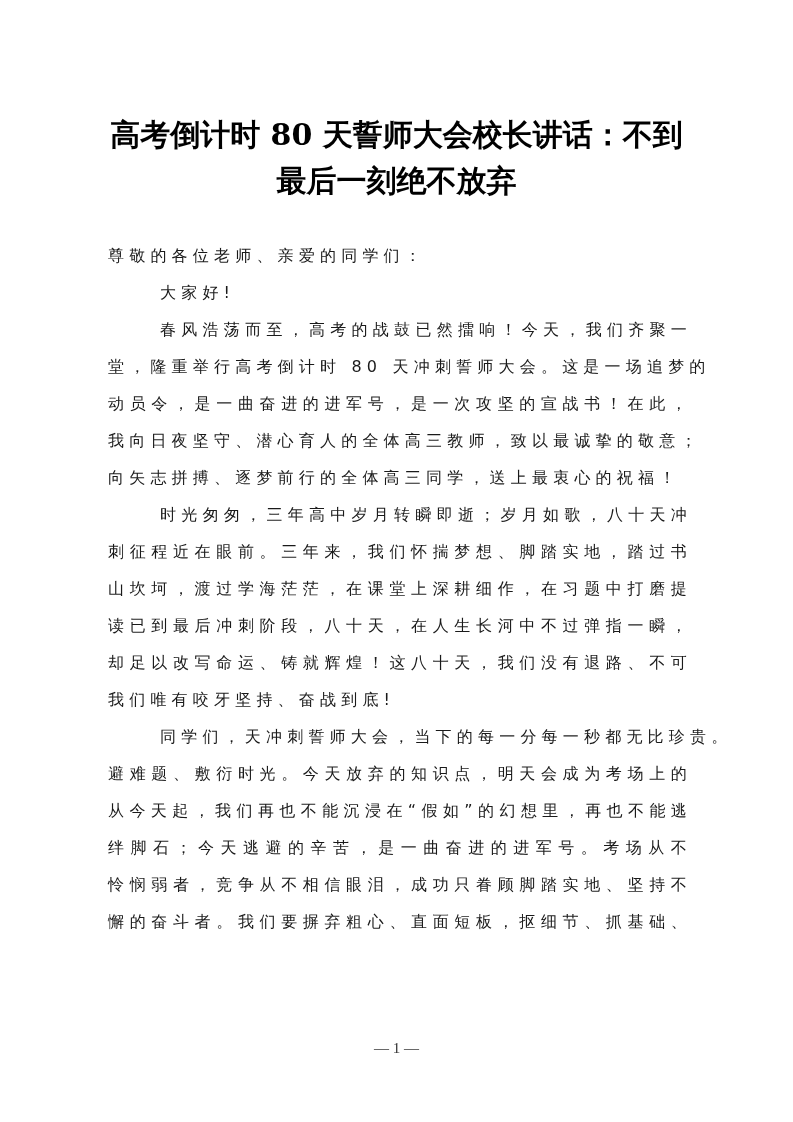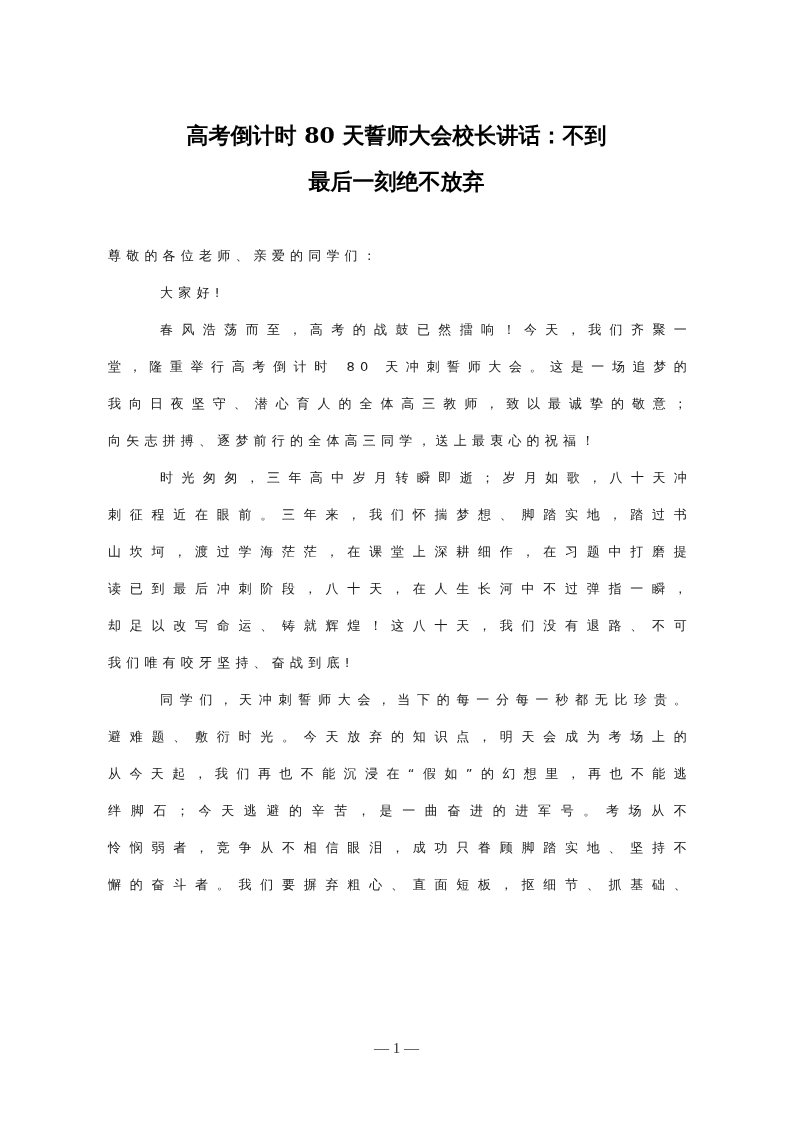--- a/index.html
+++ b/index.html
@@ -22,33 +22,33 @@
       background: #ffffff;
     }
     .title {
       position: absolute;
       left: 80px;
       width: 633px;
       top: 112px;
       text-align: center;
       font-family: "DejaVu Serif", "Liberation Serif", serif;
       font-weight: bold;
-      font-size: 22px;
+      font-size: 30px;
       line-height: 46px;
       color: #000000;
       margin: 0;
     }
     .title .line { display: block; white-space: nowrap; }
     .body {
       position: absolute;
       left: 108px;
       top: 237px;
       width: 584px;
       font-family: "DejaVu Sans", "Liberation Sans", sans-serif;
-      font-size: 13px;
+      font-size: 16px;
       line-height: 37px;
       color: #1a1a1a;
     }
     .body p {
       margin: 0;
       text-align: justify;
       text-align-last: left;
       letter-spacing: 5.2px;
       word-break: break-all;
     }
@@ -80,20 +80,21 @@
     <p>
         <span class="ln last">尊敬的各位老师、亲爱的同学们：</span>
       </p>
     <p class="indent">
         <span class="ln last" style="text-indent:52px">大家好!</span>
       </p>
 
     <p>
       <span class="ln" style="text-indent:52px">春风浩荡而至，高考的战鼓已然擂响！今天，我们齐聚一</span>
       <span class="ln">堂，隆重举行高考倒计时 80 天冲刺誓师大会。这是一场追梦的</span>
+      <span class="ln">动员令，是一曲奋进的进军号，是一次攻坚的宣战书！在此，</span>
       <span class="ln">我向日夜坚守、潜心育人的全体高三教师，致以最诚挚的敬意；</span>
       <span class="ln last">向矢志拼搏、逐梦前行的全体高三同学，送上最衷心的祝福！</span>
     </p>
 
     <p>
       <span class="ln" style="text-indent:52px">时光匆匆，三年高中岁月转瞬即逝；岁月如歌，八十天冲</span>
       <span class="ln">刺征程近在眼前。三年来，我们怀揣梦想、脚踏实地，踏过书</span>
       <span class="ln">山坎坷，渡过学海茫茫，在课堂上深耕细作，在习题中打磨提</span>
       <span class="ln">读已到最后冲刺阶段，八十天，在人生长河中不过弹指一瞬，</span>
       <span class="ln">却足以改写命运、铸就辉煌！这八十天，我们没有退路、不可</span>

